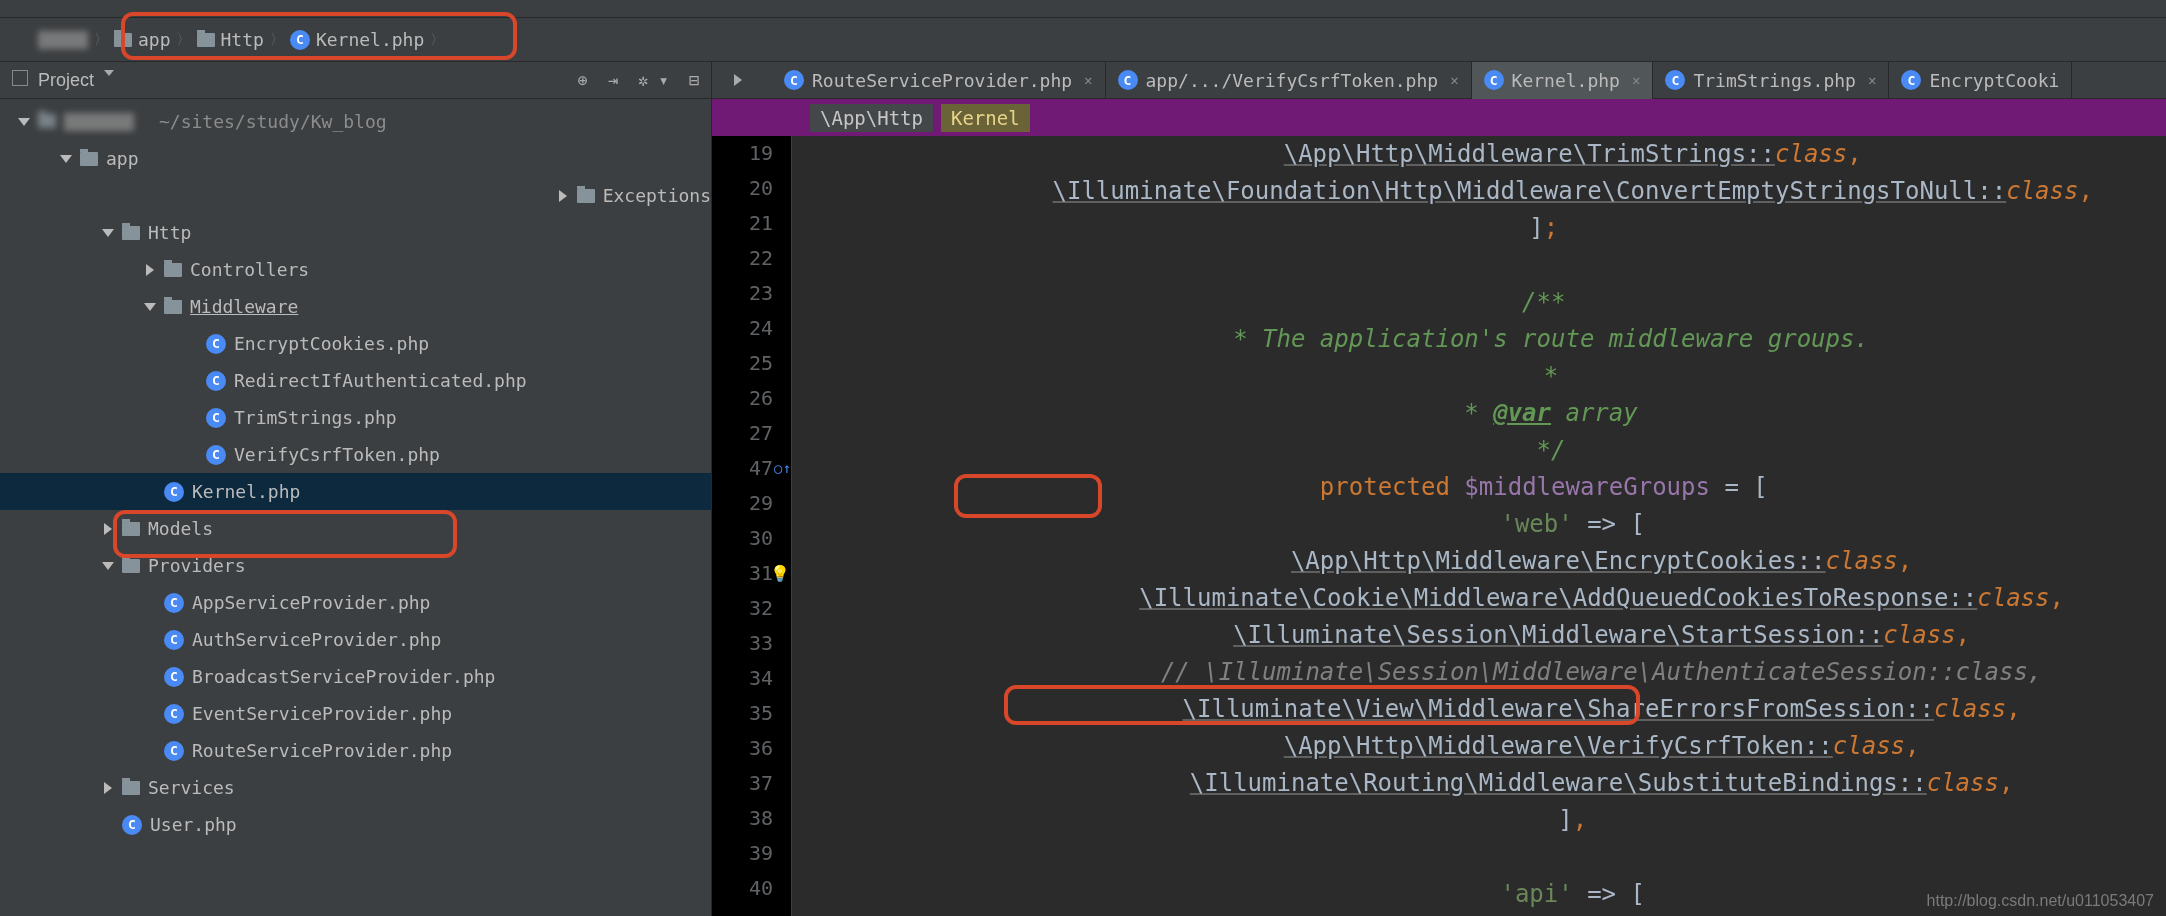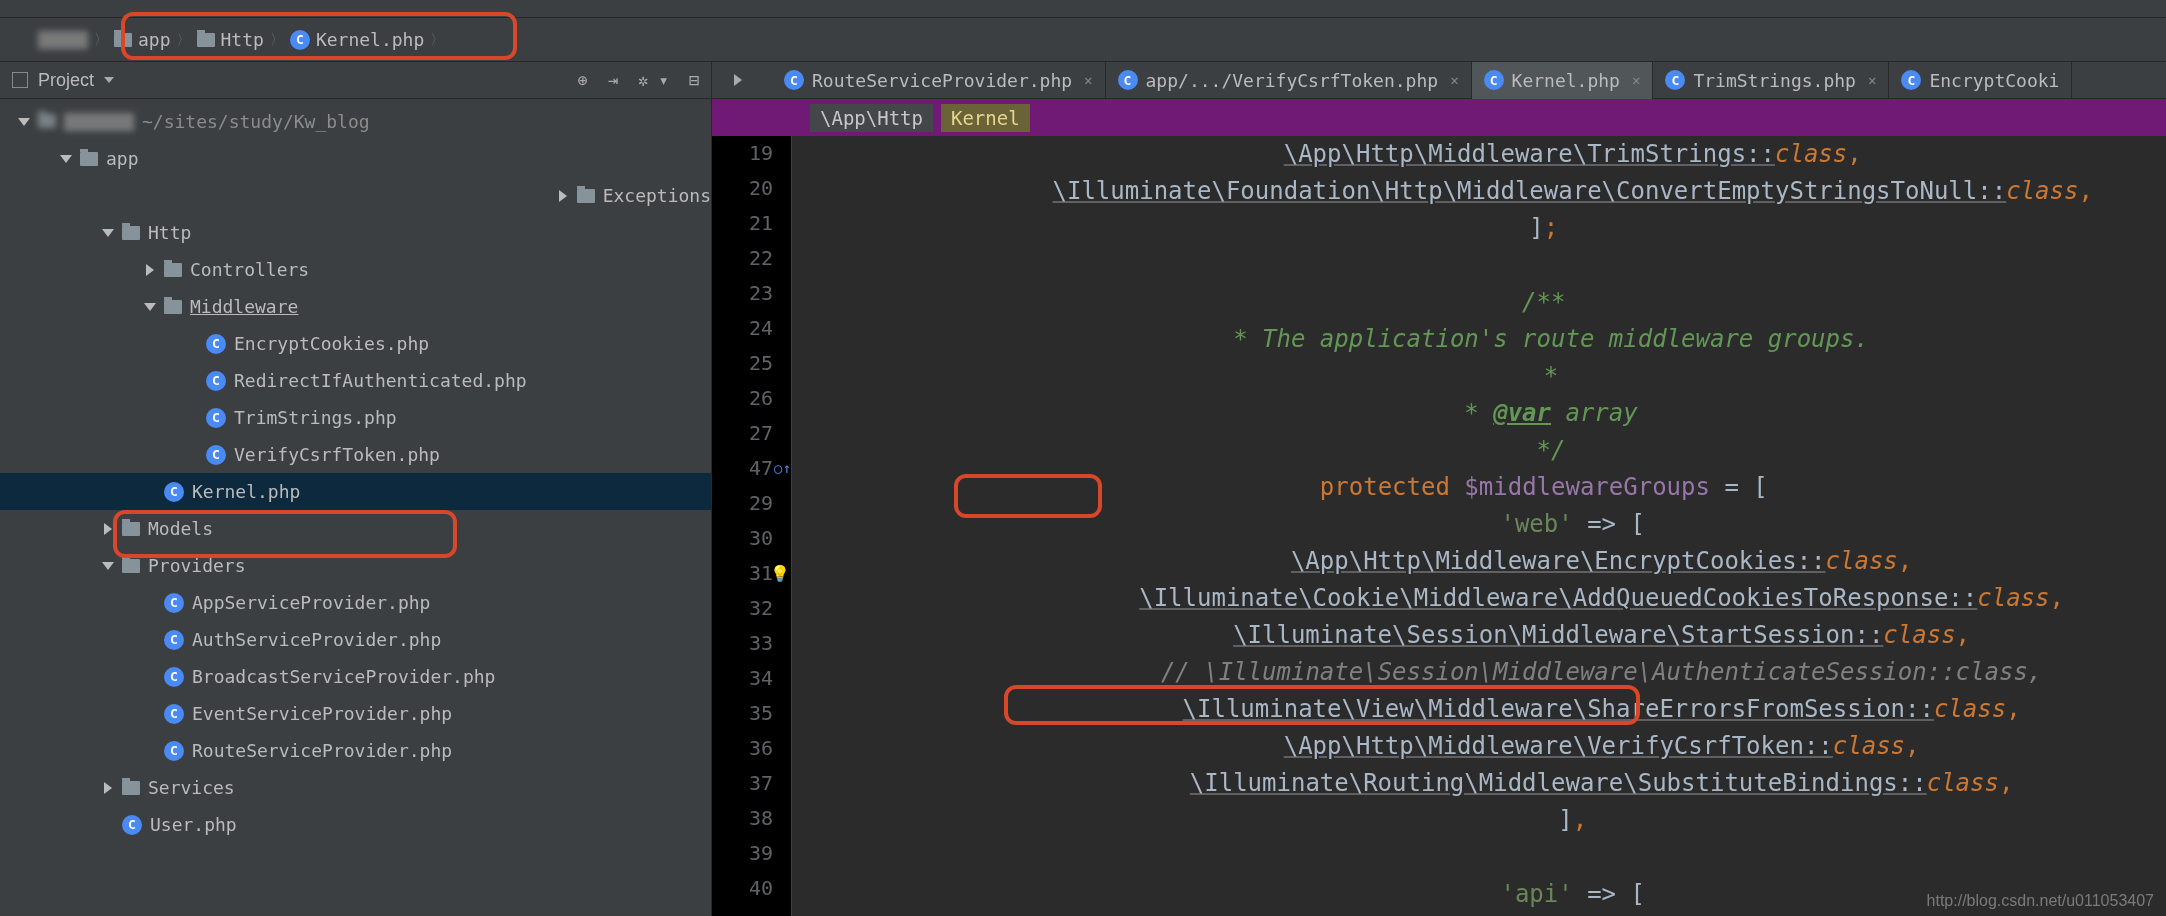--- a/index.html
+++ b/index.html
@@ -8,21 +8,21 @@
 .breadcrumb-bar{height:44px;background:#3c3f41;display:flex;align-items:center;padding:0 12px;border-bottom:1px solid #282828;gap:6px;}
 .bc-item{display:flex;align-items:center;gap:6px;color:#bbbbbb;font-size:18px;font-family:".Lucida Grande UI",sans-serif;}
 .bc-sep{color:#6a6a6a;font-size:14px;}
 .folder-icon{width:18px;height:14px;background:#87939a;border-radius:1px;display:inline-block;position:relative;}
 .folder-icon::before{content:"";position:absolute;top:-3px;left:0;width:8px;height:3px;background:#87939a;}
 .class-icon{width:20px;height:20px;border-radius:50%;background:#4a8af4;color:#fff;font-size:13px;display:inline-flex;align-items:center;justify-content:center;font-weight:bold;}
 .red-box{border:4px solid #d9472b;border-radius:12px;position:absolute;pointer-events:none;z-index:100;}
 .main{display:flex;height:854px;}
 .left-pane{width:712px;background:#3c3f41;border-right:1px solid #282828;display:flex;flex-direction:column;}
 .project-hdr{height:37px;display:flex;align-items:center;padding:0 12px;justify-content:space-between;border-bottom:1px solid #282828;}
-.project-hdr-left{display:flex;align-items:center;gap:10px;}
+.project-hdr-left{display:flex;align-items:flex-start;gap:10px;}
 .proj-ico{width:16px;height:16px;border:1px solid #888;display:inline-block;}
 .caret-down{width:0;height:0;border-left:5px solid transparent;border-right:5px solid transparent;border-top:6px solid #aaa;display:inline-block;}
 .hdr-icons{display:flex;gap:20px;color:#aaa;font-size:17px;}
 .gear{display:inline-block;}
 .tree{flex:1;overflow:hidden;padding-top:4px;}
 .tree-row{height:37px;display:flex;align-items:center;font-size:18px;font-family:".Lucida Grande UI",sans-serif;color:#bbbbbb;white-space:nowrap;}
 .tree-row.sel{background:#0d293e;}
 .tree-arrow{width:12px;display:inline-flex;justify-content:center;margin-right:8px;}
 .arrow-down{width:0;height:0;border-left:6px solid transparent;border-right:6px solid transparent;border-top:8px solid #bbbbbb;}
 .arrow-right{width:0;height:0;border-top:6px solid transparent;border-bottom:6px solid transparent;border-left:8px solid #bbbbbb;}
@@ -94,21 +94,21 @@
         <span>⊟</span>
       </div>
     </div>
     <div class="tree" id="tree">
         <div class="tree-row" style="padding-left: 18px;">
           <span class="tree-arrow">
             <span class="arrow-down"></span>
           </span>
           <span class="tree-icon blur"><span class="folder-icon"></span></span>
           <span class="blur" style="width:70px;height:18px;background:#888;"></span>
-          <span style="color:#8c8c8c;margin-left:8px;">~/sites/study/Kw_blog</span>
+          <span style="color:#8c8c8c;margin-left:25px;">~/sites/study/Kw_blog</span>
         </div>
         <div class="tree-row" style="padding-left: 60px;">
           <span class="tree-arrow">
             <span class="arrow-down"></span>
           </span>
           <span class="tree-icon">
             <span class="folder-icon"></span>
           </span>
           <span>app</span>
         </div>

